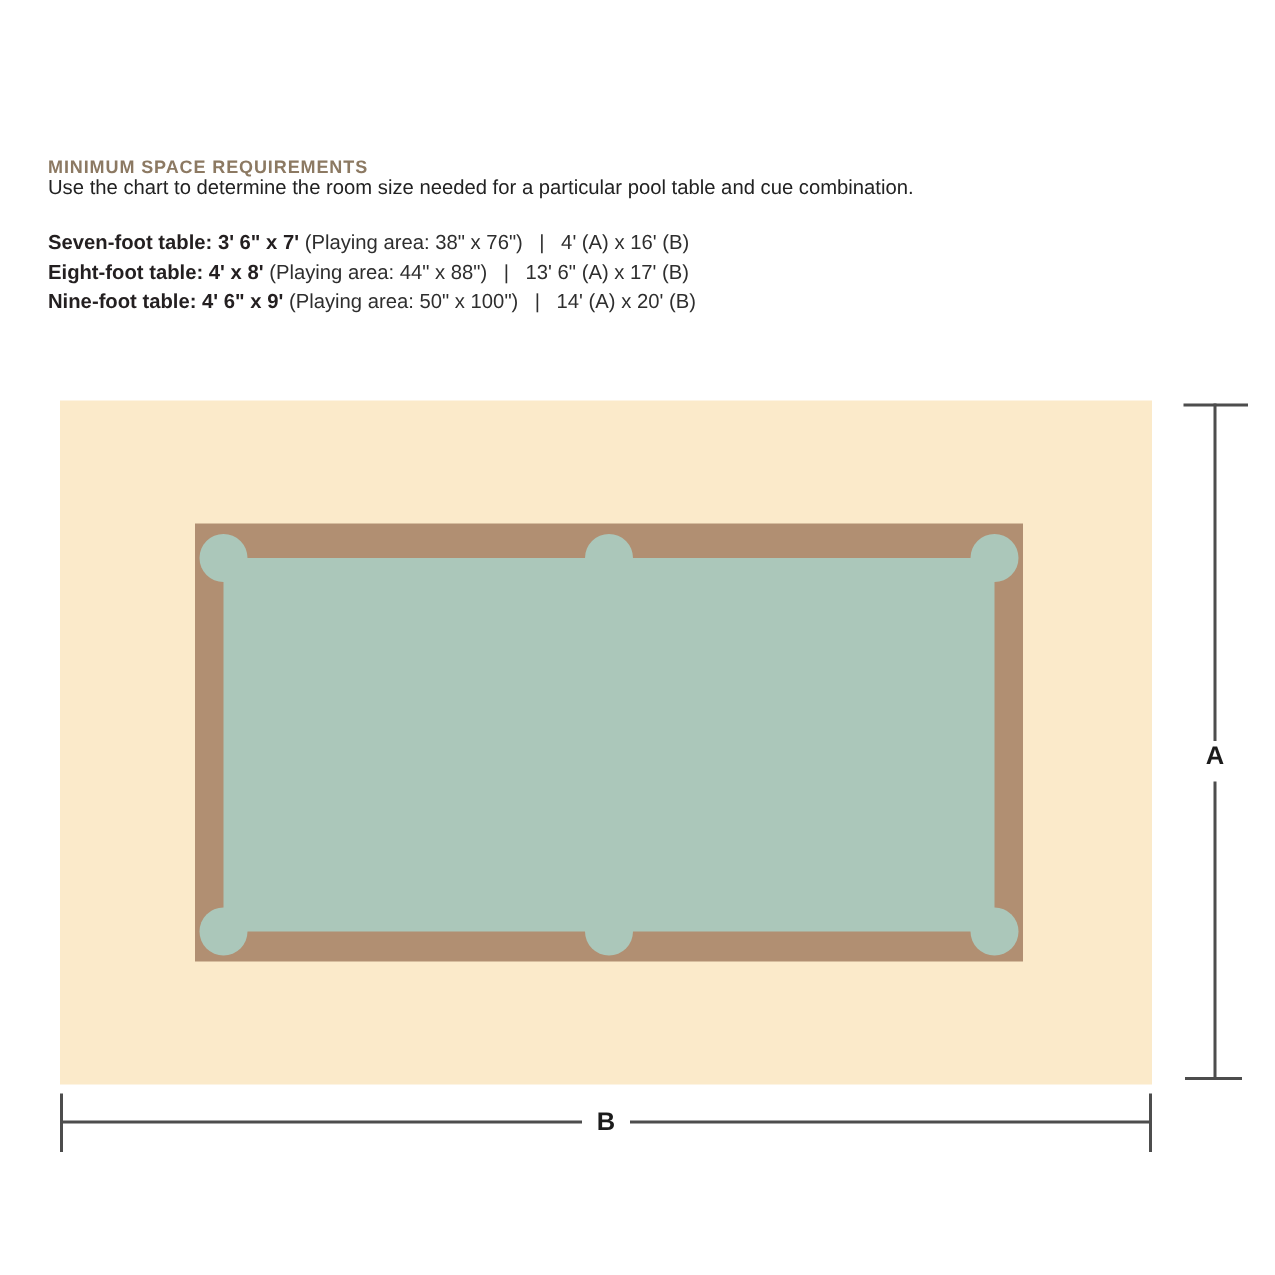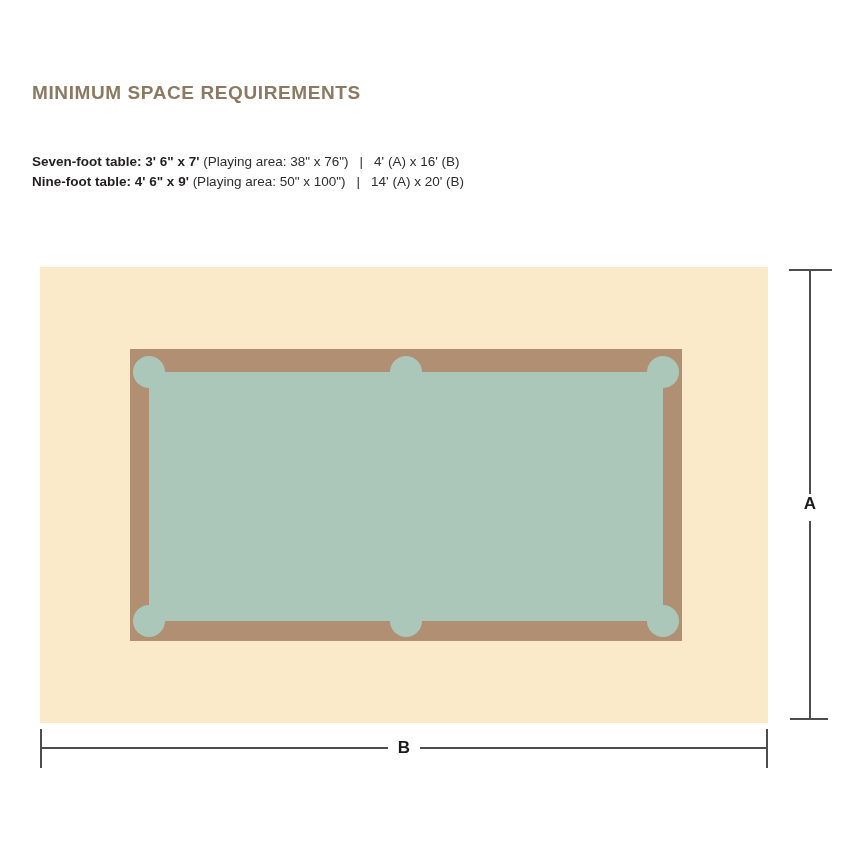--- a/index.html
+++ b/index.html
@@ -7,22 +7,22 @@
     width: 850px; height: 850px;
     background: #ffffff;
     font-family: "Liberation Sans", sans-serif;
     position: relative;
     overflow: hidden;
   }
   .page { position: absolute; inset: 0; background: #ffffff; }
 
   
   .title {
-    position: absolute; left: 32px; top: 82px;
-    font-size: 19px; font-weight: bold;
+    position: absolute; left: 32px; top: 104px;
+    font-size: 12px; font-weight: bold;
     letter-spacing: 0.6px;
     color: var(--title, #8C7962);
     white-space: nowrap;
   }
   .subtitle {
     position: absolute; left: 32px; top: 117px;
     font-size: 13.5px; color: #222222;
     white-space: nowrap;
   }
 
@@ -65,23 +65,25 @@
     font-size: 17px; font-weight: bold; color: #1b1b1b;
     width: 24px; text-align: center;
   }
 </style>
 </head>
 <body>
 
 <div class="page">
 
   <h1 class="title" style="margin:0;">MINIMUM SPACE REQUIREMENTS</h1>
+  <p class="subtitle" style="margin:0;">Use the chart to determine the room size needed for a particular pool table and cue combination.</p>
 
   <div class="specs">
     <div class="spec-row"><span class="tname">Seven-foot table: 3' 6" x 7'</span> <span>(Playing area: 38" x 76")</span><span class="sep">|</span><span>4' (A) x 16' (B)</span></div>
+    <div class="spec-row"><span class="tname">Eight-foot table: 4' x 8'</span> <span>(Playing area: 44" x 88")</span><span class="sep">|</span><span>13' 6" (A) x 17' (B)</span></div>
     <div class="spec-row"><span class="tname">Nine-foot table: 4' 6" x 9'</span> <span>(Playing area: 50" x 100")</span><span class="sep">|</span><span>14' (A) x 20' (B)</span></div>
   </div>
 
   <div class="room"></div>
 
   <div class="rail"></div>
 
   <div class="pocket" style="left:133px; top:356px;"></div>
   <div class="pocket" style="left:390px; top:356px;"></div>
   <div class="pocket" style="left:647px; top:356px;"></div>

